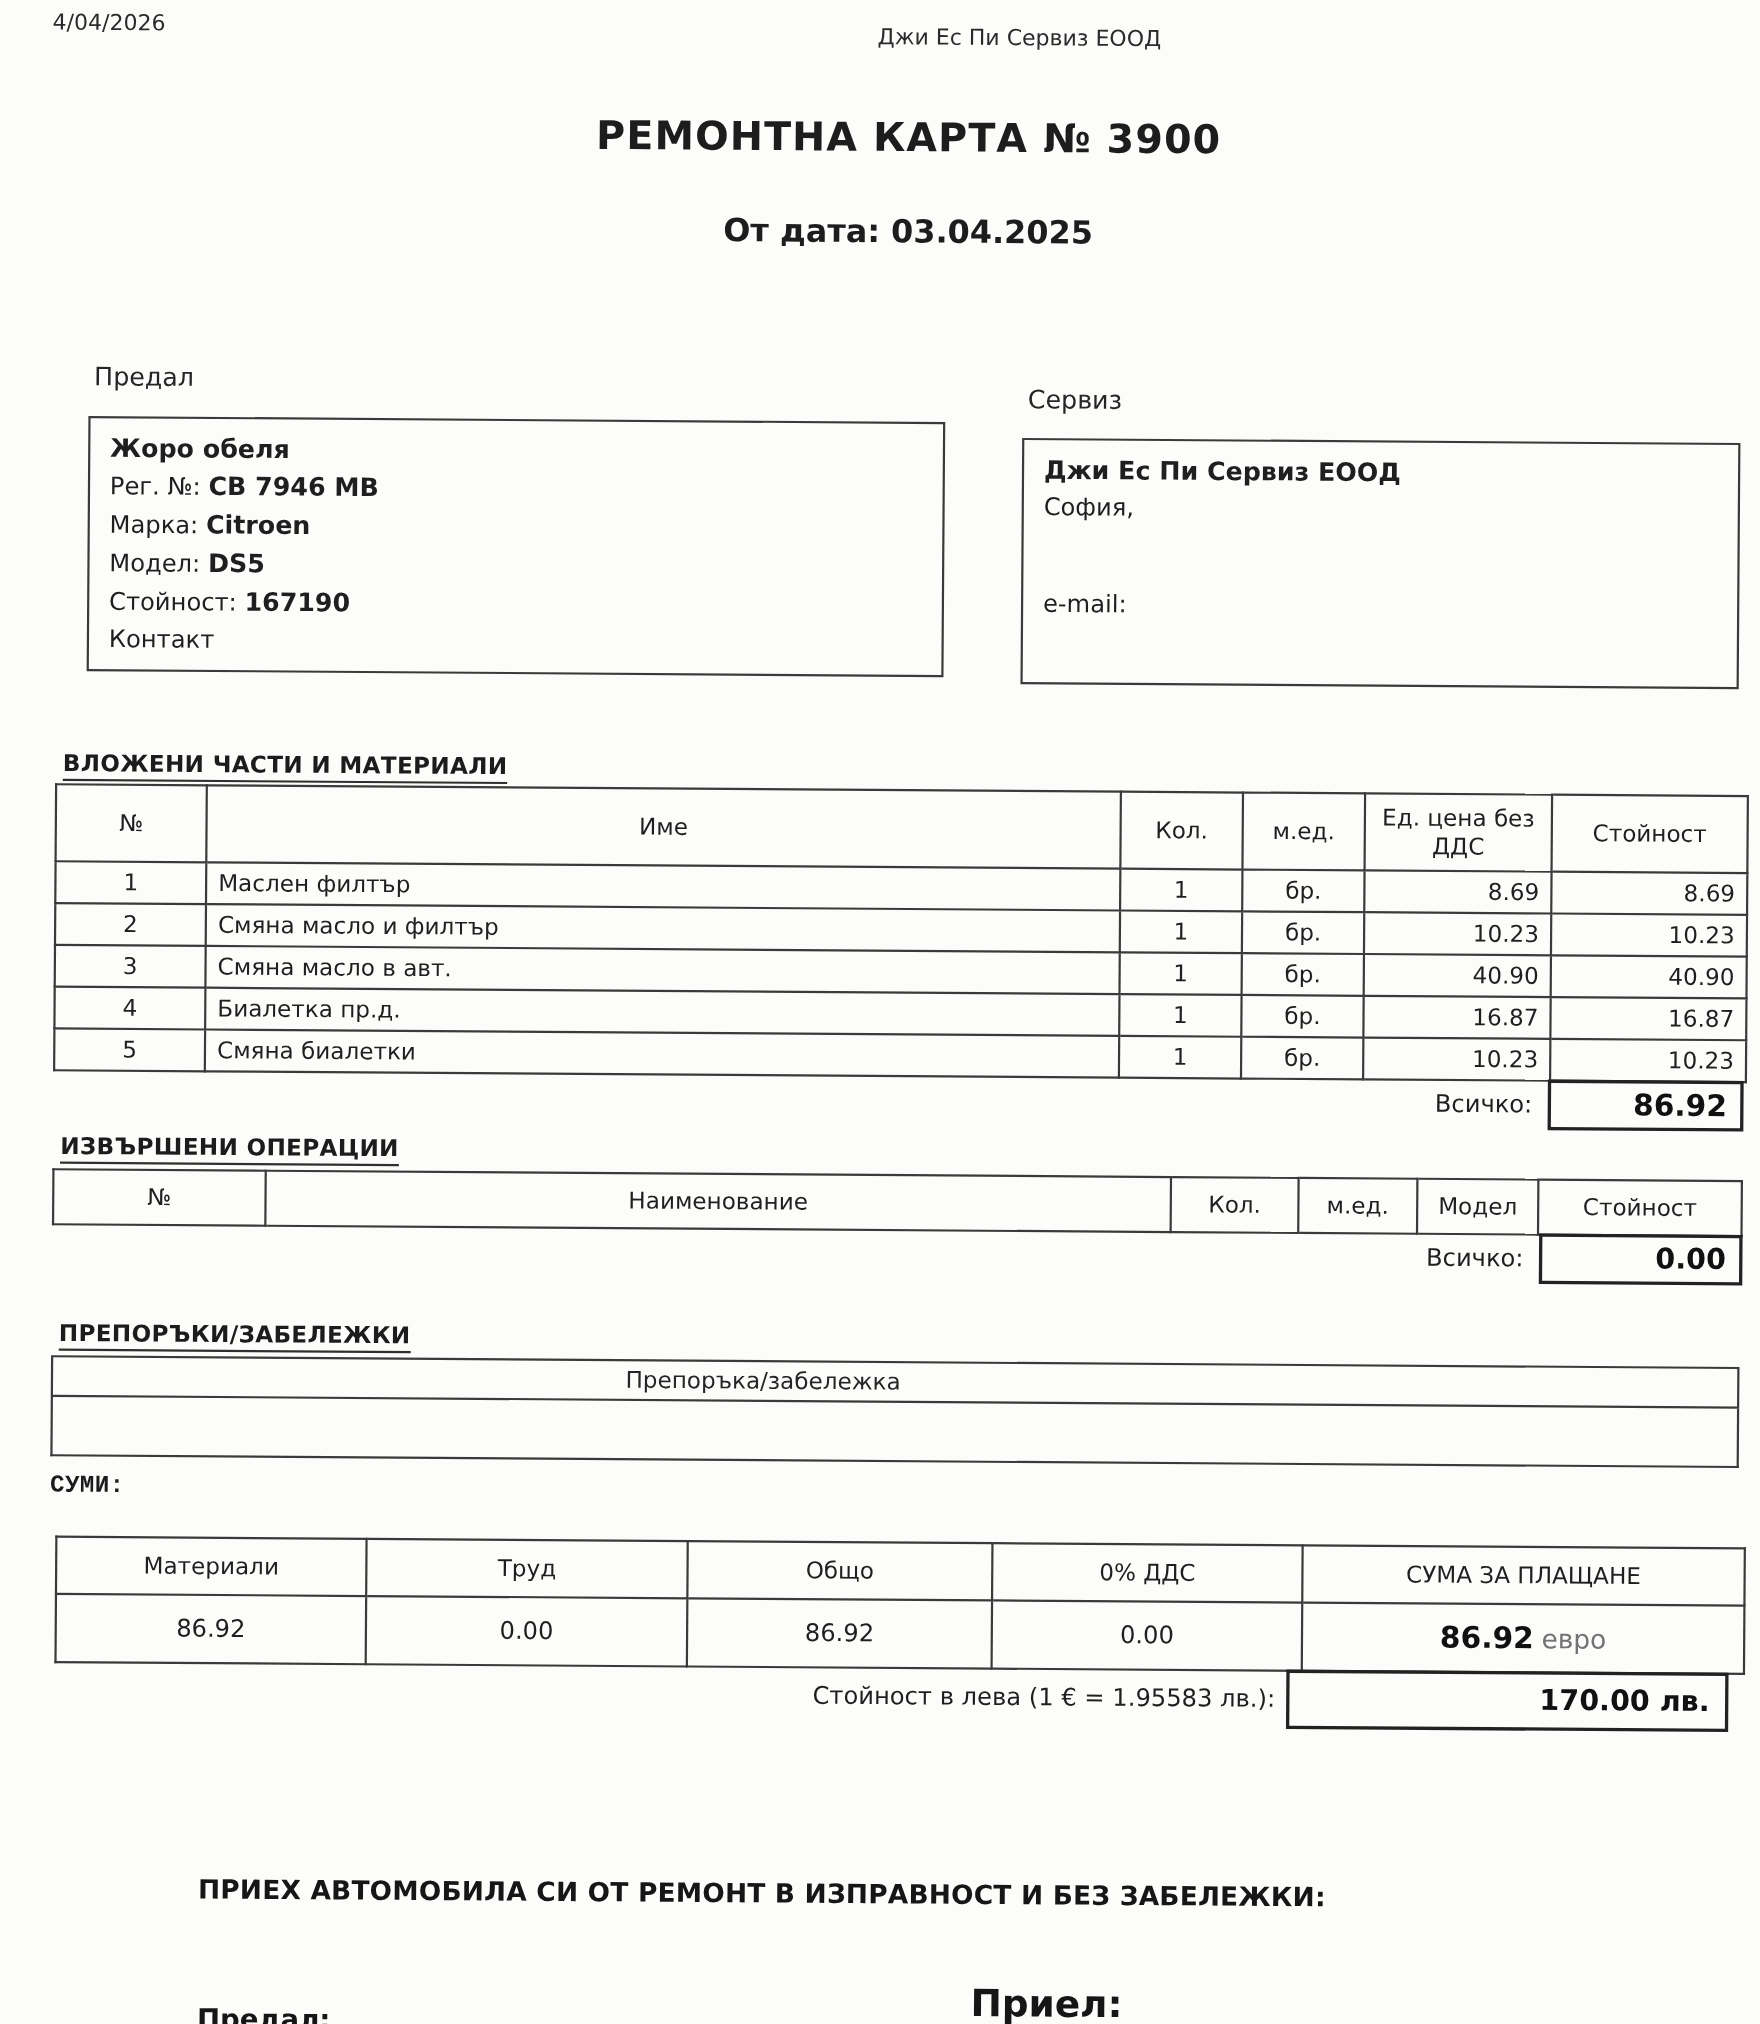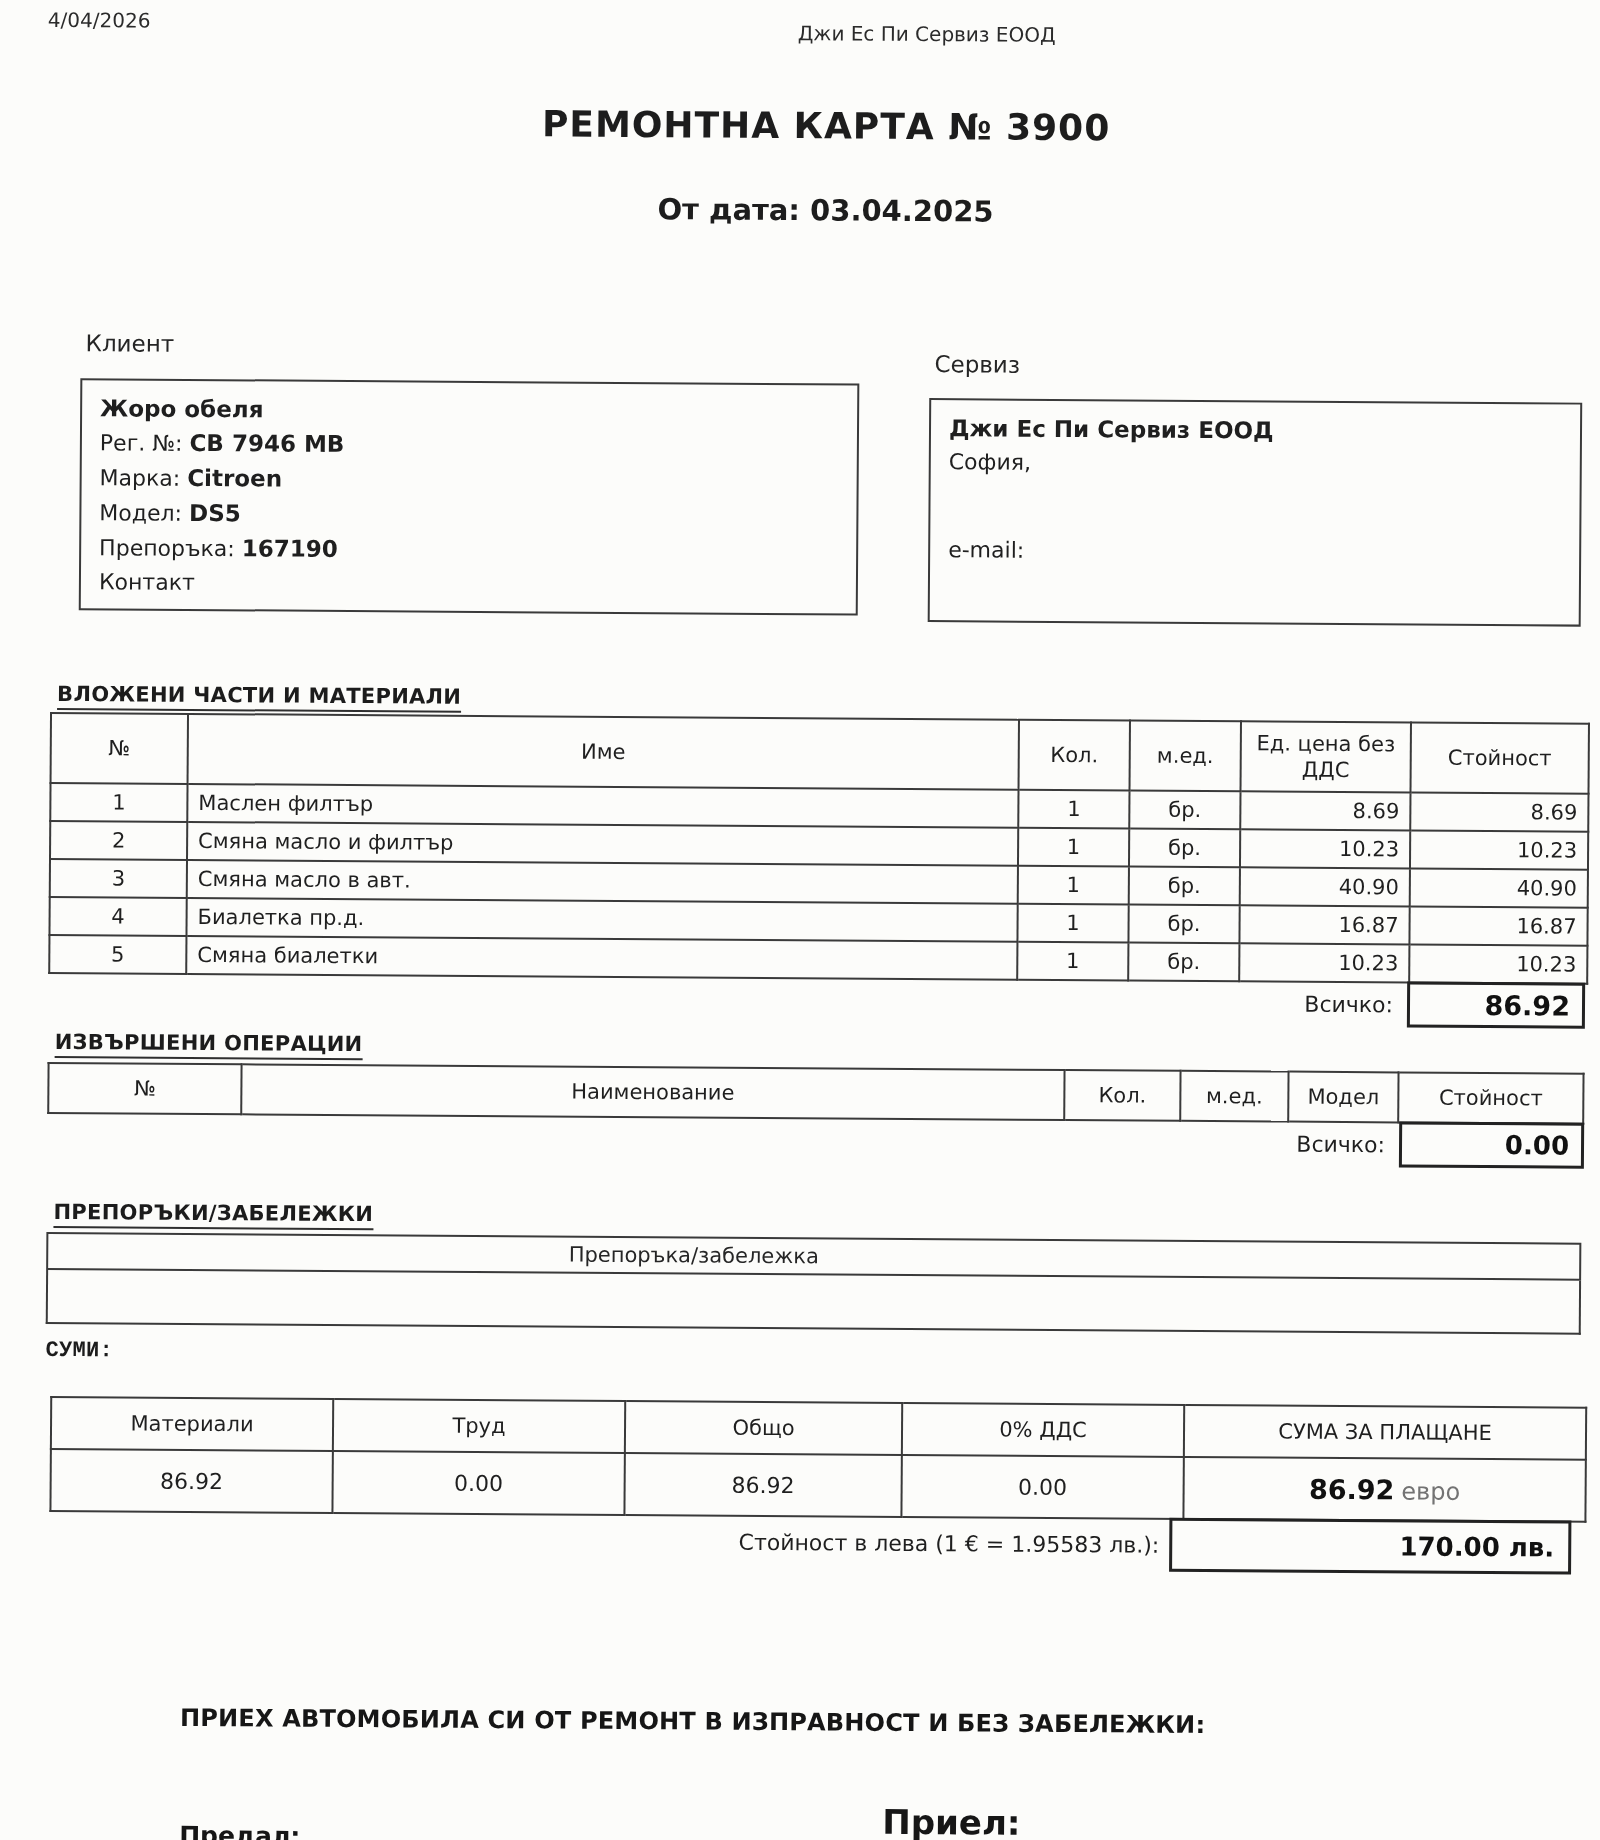--- a/index.html
+++ b/index.html
@@ -151,27 +151,27 @@
 
 <div class="sheet">
   <div class="tilt">
 
     <div class="abs print-date">4/04/2026</div>
     <div class="abs print-title">Джи Ес Пи Сервиз ЕООД</div>
 
     <div class="abs doc-title">РЕМОНТНА КАРТА № 3900</div>
     <div class="abs doc-date">От дата: 03.04.2025</div>
 
-    <div class="abs box-label client-label">Клиент</div>
+    <div class="abs box-label client-label">Предал</div>
     <div class="abs party-box client-box">
       <div class="bold-name">Жоро обеля</div>
       <div><span>Рег. №:</span> <b>СВ 7946 МВ</b></div>
       <div><span>Марка:</span> <b>Citroen</b></div>
       <div><span>Модел:</span> <b>DS5</b></div>
-      <div><span>Препоръка:</span> <b>167190</b></div>
+      <div><span>Стойност:</span> <b>167190</b></div>
       <div>Контакт</div>
     </div>
 
     <div class="abs box-label service-label">Сервиз</div>
     <div class="abs party-box service-box">
       <div class="bold-name">Джи Ес Пи Сервиз ЕООД</div>
       <div>София,</div>
       <div class="email-line">e-mail:</div>
     </div>
 

